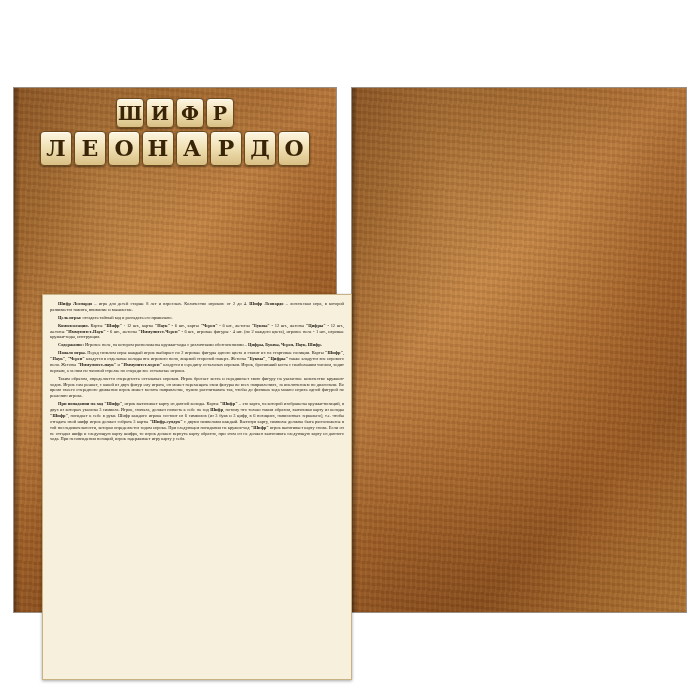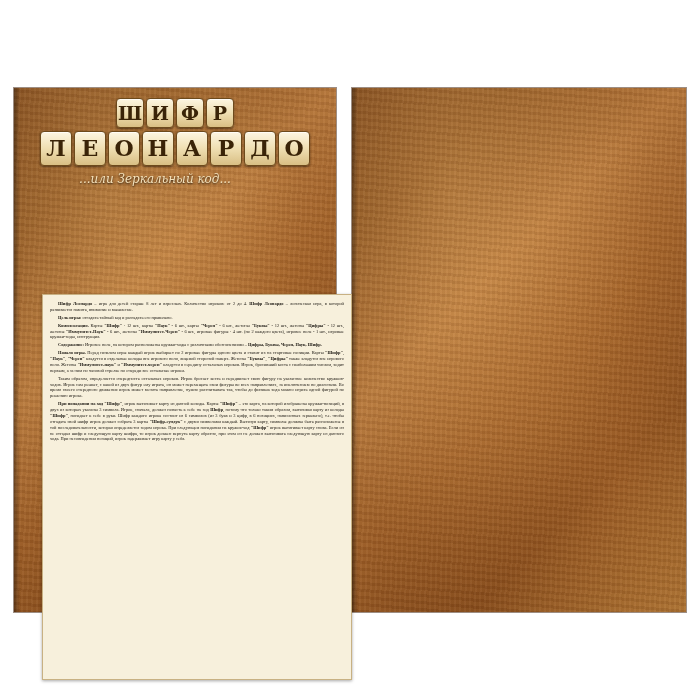--- a/index.html
+++ b/index.html
@@ -139,21 +139,20 @@
       <div class="title-word tile-row row2" style="margin-top:3px">
         <span class="tile">Л</span>
         <span class="tile">Е</span>
         <span class="tile">О</span>
         <span class="tile">Н</span>
         <span class="tile">А</span>
         <span class="tile">Р</span>
         <span class="tile">Д</span>
         <span class="tile">О</span>
       </div>
-      <div class="subtitle">...или Зеркальный код...</div>
     </div>
 
     <div class="panel panel-left">
       <div class="txt" id="left-text">
           <p class="indent"><span class="b">Шифр Леонардо</span> – игра для детей старше 8 лет и взрослых. Количество игроков: от 2 до 4. <span class="b">Шифр Леонардо</span> – логическая игра, в которой развивается память, внимание и мышление.</p>
           <p class="indent"><span class="b">Цель игры:</span> отгадать тайный код и разгадать его правильно.</p>
           <p class="indent"><span class="b">Комплектация.</span> Карты <span class="b">"Шифр"</span> - 12 шт., карты <span class="b">"Паук"</span> - 6 шт., карты <span class="b">"Череп"</span> - 6 шт., жетоны <span class="b">"Буквы"</span> - 12 шт., жетоны <span class="b">"Цифры"</span> - 12 шт., жетоны <span class="b">"Иммунитет-Паук"</span> - 6 шт., жетоны <span class="b">"Иммунитет-Череп"</span> - 6 шт., игровые фигуры - 4 шт. (по 2 каждого цвета), игровое поле - 1 шт., игровые кружки-ходы, инструкция.</p>
           <p class="indent"><span class="b">Содержание:</span> Игровое поле, на котором расположены кружки-ходы с различными обозначениями – <span class="b">Цифры, Буквы, Череп, Паук, Шифр.</span></p>
           <p class="indent"><span class="b">Начало игры.</span> Перед началом игры каждый игрок выбирает по 2 игровые фигуры одного цвета и ставит их на стартовые позиции. Карты <span class="b">"Шифр"</span>, <span class="b">"Паук"</span>, <span class="b">"Череп"</span> кладутся в отдельные колоды вне игрового поля, лицевой стороной наверх. Жетоны <span class="b">"Буквы"</span>, <span class="b">"Цифры"</span> также кладутся вне игрового поля. Жетоны <span class="b">"Иммунитет-паук"</span> и <span class="b">"Иммунитет-череп"</span> кладутся в середину остальных игроков. Игрок, бросивший кость с наибольшим числом, ходит первым, а за ним по часовой стрелке по очереди все остальные игроки.</p>
           <p class="indent">Таким образом, определяется очередность остальных игроков. Игрок бросает кость и передвигает свою фигуру на указанное количество кружков-ходов. Игрок сам решает, с какой из двух фигур ему играть, он может перемещать свои фигуры во всех направлениях, за исключением по диагонали. Во время своего очередного движения игрок может менять направление, нужно рассчитывать так, чтобы до финиша хода можно играть одной фигурой по решению игрока.</p>

